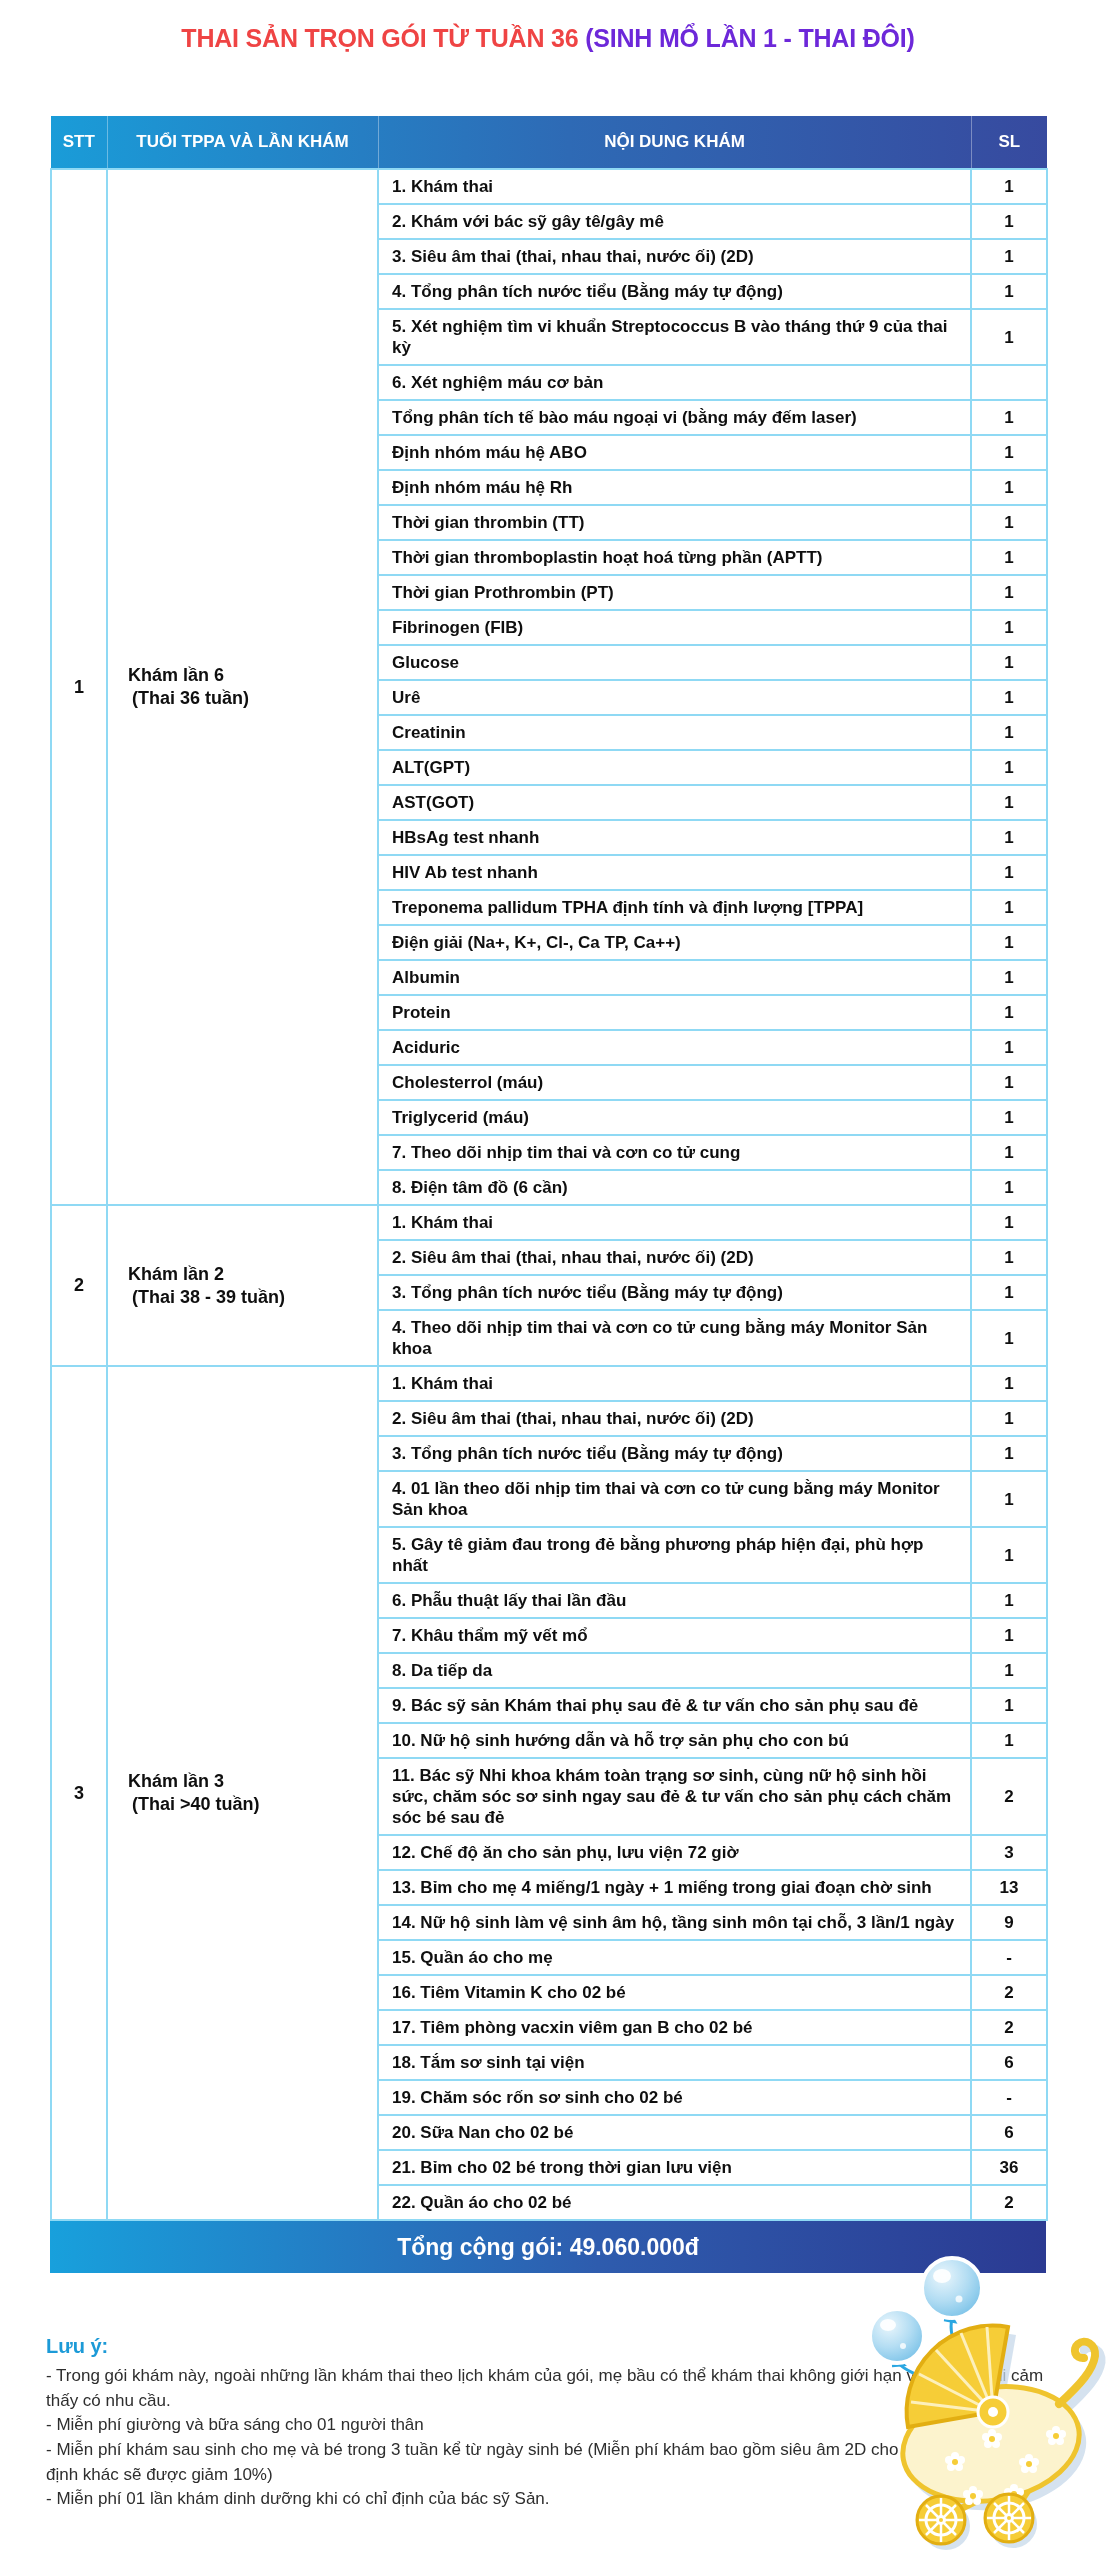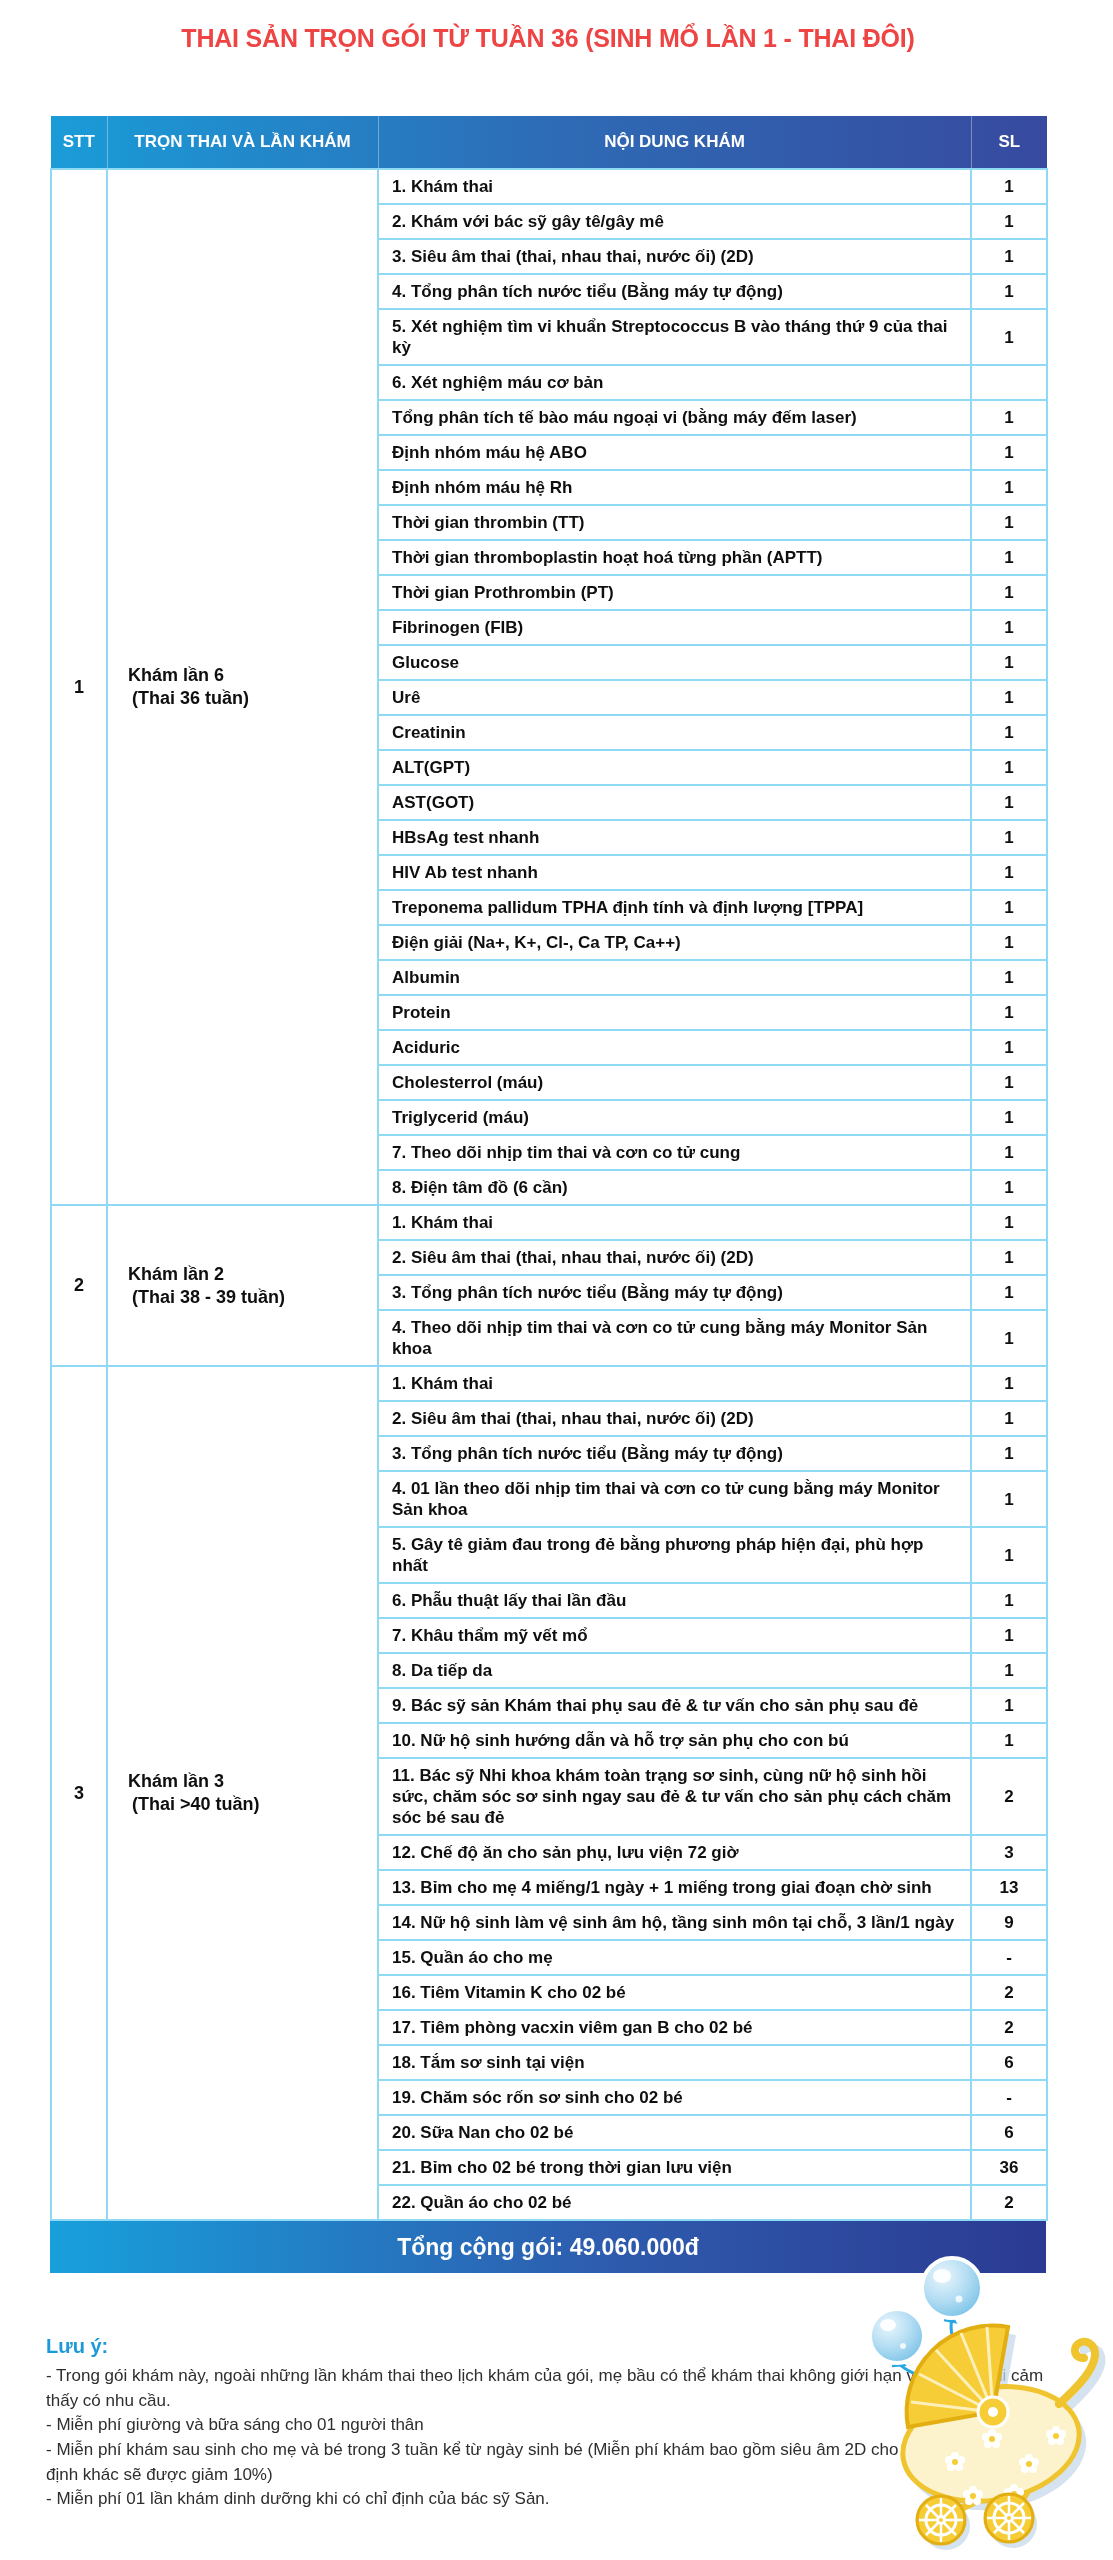--- a/index.html
+++ b/index.html
@@ -2,21 +2,21 @@
 <html><head>
 <meta charset="utf-8">
 <style>
   html,body{margin:0;padding:0;}
   body{background:#ffffff;font-family:"Liberation Sans",sans-serif;}
   .page{position:relative;width:1113px;height:2560px;background:#fff;overflow:hidden;}
 
   .title{position:absolute;top:24px;left:50px;width:996px;margin:0;
          text-align:center;font-size:25px;font-weight:800;letter-spacing:-0.2px;white-space:nowrap;}
   .t-main{color:#ef4444;}
-  .t-sub{color:#ef4444;}
+  .t-sub{color:#6d28d9;}
 
   .pkg-table{position:absolute;top:116px;left:50px;width:840px;}
   table{border-collapse:collapse;width:996px;table-layout:fixed;}
   col.c-stt{width:56px;} col.c-visit{width:271px;} col.c-item{width:593px;} col.c-qty{width:76px;}
 
   thead tr{background:linear-gradient(90deg,#1a9cd8 0%,#2e6ab5 52%,#374a9f 100%);}
   thead th{height:52px;color:#ffffff;font-size:17px;font-weight:700;text-align:center;
            border-left:1px solid rgba(255,255,255,0.35);padding:0 4px;}
   thead th:first-child{border-left:none;}
 
@@ -49,21 +49,21 @@
     <table>
       <colgroup>
           <col class="c-stt">
           <col class="c-visit">
           <col class="c-item">
           <col class="c-qty">
         </colgroup>
       <thead>
         <tr>
           <th>STT</th>
-          <th>TRỌN THAI VÀ LẦN KHÁM</th>
+          <th>TUỔI TPPA VÀ LẦN KHÁM</th>
           <th>NỘI DUNG KHÁM</th>
           <th>SL</th>
         </tr>
       </thead>
       <tbody id="table-body">
           <tr>
             <td class="stt" rowspan="29">1</td>
             <td class="visit" rowspan="29">
               <div>Khám lần 6</div>
               <div class="vl2">(Thai 36 tuần)</div>

